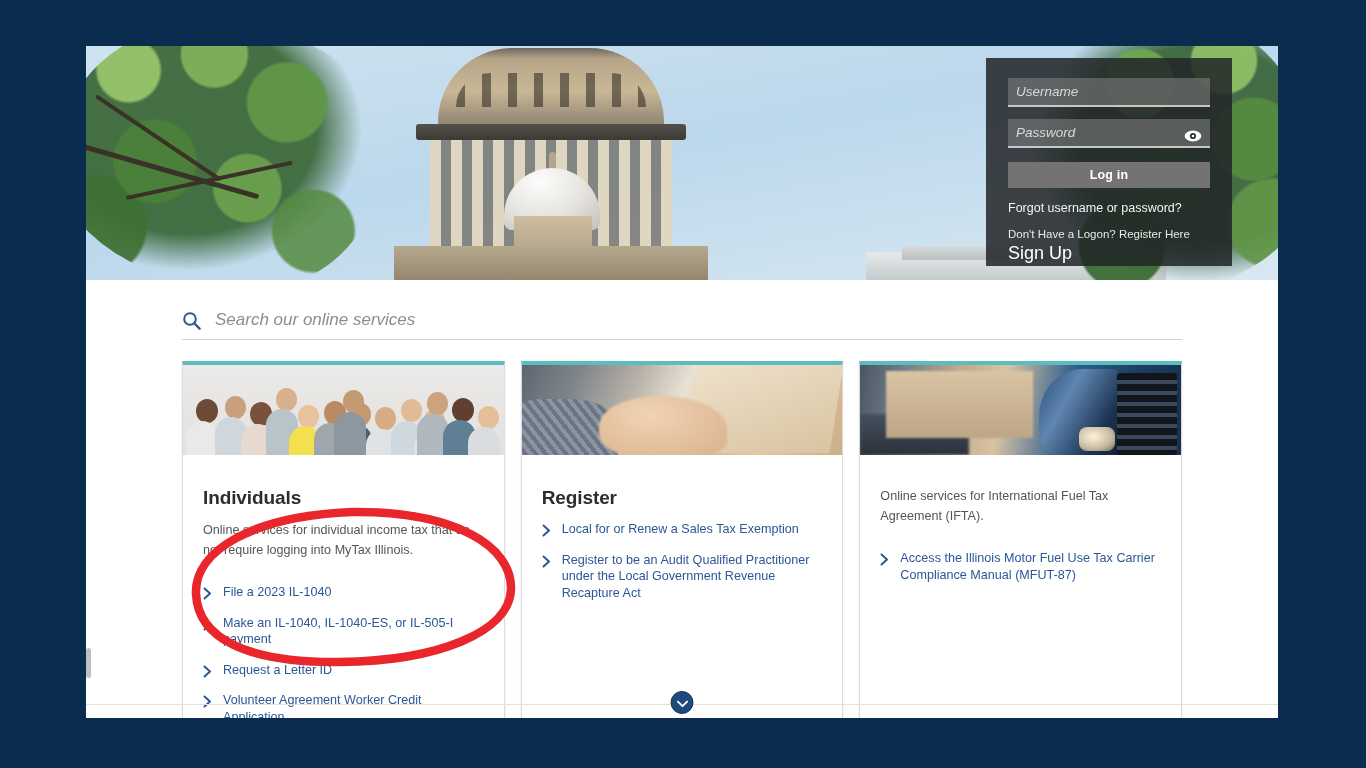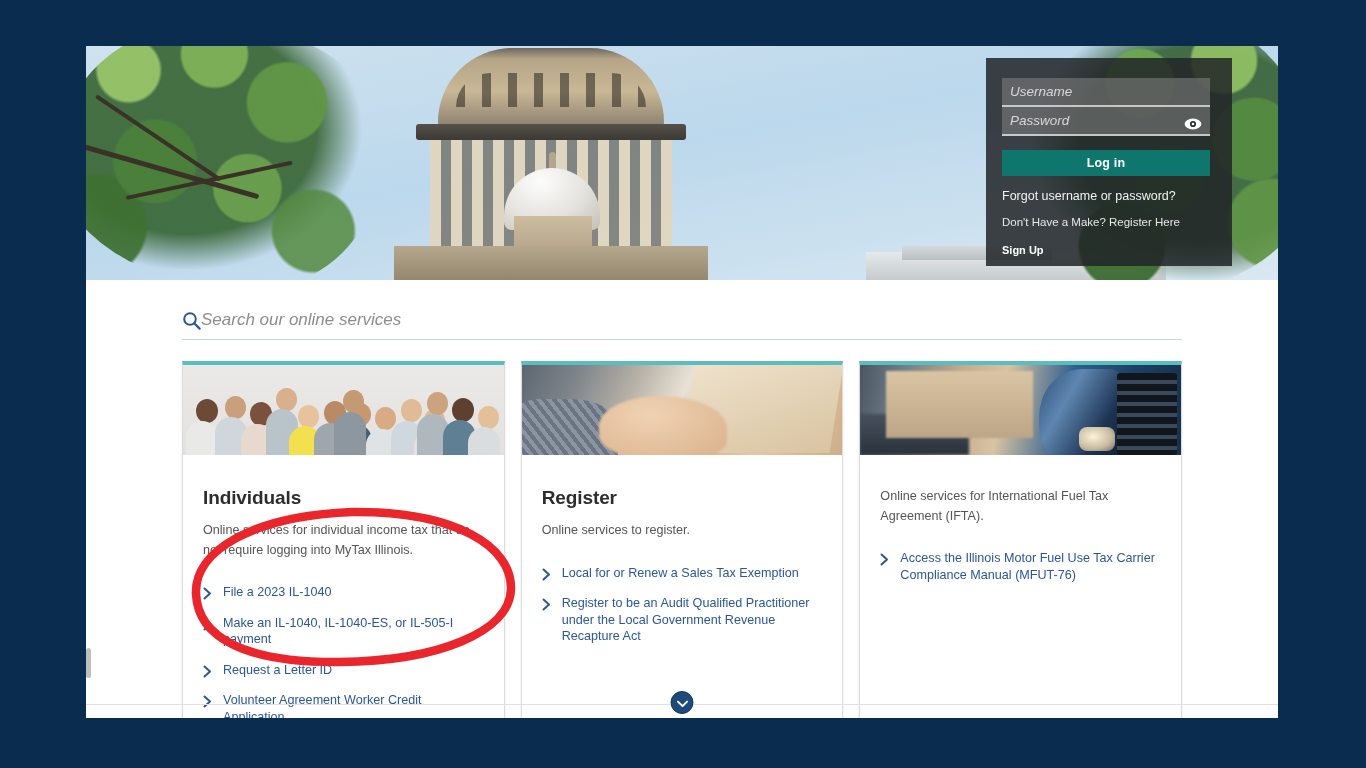--- a/index.html
+++ b/index.html
@@ -146,48 +146,48 @@
     background: linear-gradient(180deg,#d5dadc,#b9c0c2);
     border-radius: 3px 3px 0 0;
   }
 
   
   .login {
     position: absolute;
     right: 46px; top: 12px;
     width: 246px; height: 208px;
     background: rgba(34,37,40,.86);
-    padding: 20px 22px 14px 16px;
+    padding: 20px 22px 14px 22px;
   }
   .login-field {
     width: 100%; height: 29px;
     background: rgba(132,132,132,.55);
     border: none;
     border-bottom: 2px solid rgba(225,225,225,.8);
     color: #efefef;
     font-family: "Liberation Sans", sans-serif;
     font-size: 13.5px;
     font-style: italic;
     padding: 0 8px;
     display: block;
     outline: none;
   }
   .login-field::placeholder { color: #d8d8d8; font-style: italic; opacity: 1; }
-  .pw-wrap { position: relative; }
+  .pw-wrap { position: relative; margin-top: 12px; }
   .eye-icon {
     position: absolute; right: 8px; top: 50%;
     transform: translateY(-50%);
     width: 18px; height: 12px;
     cursor: pointer;
   }
   .btn-login {
     display: block;
     width: 100%; height: 26px;
     margin-top: 14px;
-    background: #0f766e;
+    background: #737373;
     border: none;
     color: #ffffff;
     font-size: 12.5px;
     font-weight: bold;
     font-family: "Liberation Sans", sans-serif;
     cursor: pointer;
     letter-spacing: .2px;
   }
   .login-link {
     display: block;
@@ -198,35 +198,35 @@
     cursor: pointer;
   }
   .login-note {
     display: block;
     margin-top: 13px;
     color: #e8e8e8;
     font-size: 11.5px;
   }
   .login-signup {
     display: block;
-    margin-top: 16px;
+    margin-top: 3px;
     color: #ffffff;
-    font-size: 11px;
-    font-weight: bold;
+    font-size: 18px;
+    font-weight: normal;
     text-decoration: none;
     cursor: pointer;
   }
 
   
   .content { position: relative; padding: 0 96px; }
 
   .search-row {
     display: flex;
     align-items: center;
-    gap: 0;
+    gap: 14px;
     padding-top: 30px;
     padding-bottom: 9px;
     border-bottom: 1.5px solid #bcd6ea;
   }
   .search-icon { flex: 0 0 auto; width: 19px; height: 19px; }
   .search-input {
     flex: 1 1 auto;
     border: none;
     outline: none;
     font-family: "Liberation Sans", sans-serif;
@@ -436,21 +436,21 @@
             <circle cx="9" cy="6" r="3.1" fill="#2e3236"></circle>
             <circle cx="9" cy="6" r="1.3" fill="#ffffff"></circle>
           </svg>
         </span>
       </div>
 
       <button class="btn-login">Log in</button>
 
       <a class="login-link" href="#">Forgot username or password?</a>
 
-      <span class="login-note">Don't Have a Make? Register Here</span>
+      <span class="login-note">Don't Have a Logon? Register Here</span>
 
       <a class="login-signup" href="#">Sign Up</a>
     </div>
   </div>
 
   <div class="content">
 
     <div class="search-row">
       <span class="search-icon">
         <svg width="19" height="19" viewBox="0 0 19 19">
@@ -537,21 +537,20 @@
 
       <div class="card">
         <div class="card-img img-laptop">
           <div class="lap-screen"></div>
           <div class="lap-sleeve"></div>
           <div class="lap-hand"></div>
         </div>
 
         <div class="card-body">
           <div class="card-title">Register</div>
-          <div class="card-desc">Online services to register.</div>
           <ul class="link-list">
             <li class="link-item">
               <span class="chev">
                 <svg width="9" height="13" viewBox="0 0 9 13">
                     <polyline points="1.5,1.5 7,6.5 1.5,11.5" fill="none" stroke="#2b5797" stroke-width="2" stroke-linecap="round" stroke-linejoin="round"></polyline>
                   </svg>
               </span>
               <a class="link-text" href="#">Local for or Renew a Sales Tax Exemption</a>
             </li>
             <li class="link-item">
@@ -577,21 +576,21 @@
 
         <div class="card-body">
           <div class="card-desc">Online services for International Fuel Tax Agreement (IFTA).</div>
           <ul class="link-list">
             <li class="link-item">
               <span class="chev">
                 <svg width="9" height="13" viewBox="0 0 9 13">
                     <polyline points="1.5,1.5 7,6.5 1.5,11.5" fill="none" stroke="#2b5797" stroke-width="2" stroke-linecap="round" stroke-linejoin="round"></polyline>
                   </svg>
               </span>
-              <a class="link-text" href="#">Access the Illinois Motor Fuel Use Tax Carrier Compliance Manual (MFUT-76)</a>
+              <a class="link-text" href="#">Access the Illinois Motor Fuel Use Tax Carrier Compliance Manual (MFUT-87)</a>
             </li>
           </ul>
         </div>
       </div>
 
     </div>
   </div>
 
   <div class="bottom-rule"></div>
 

